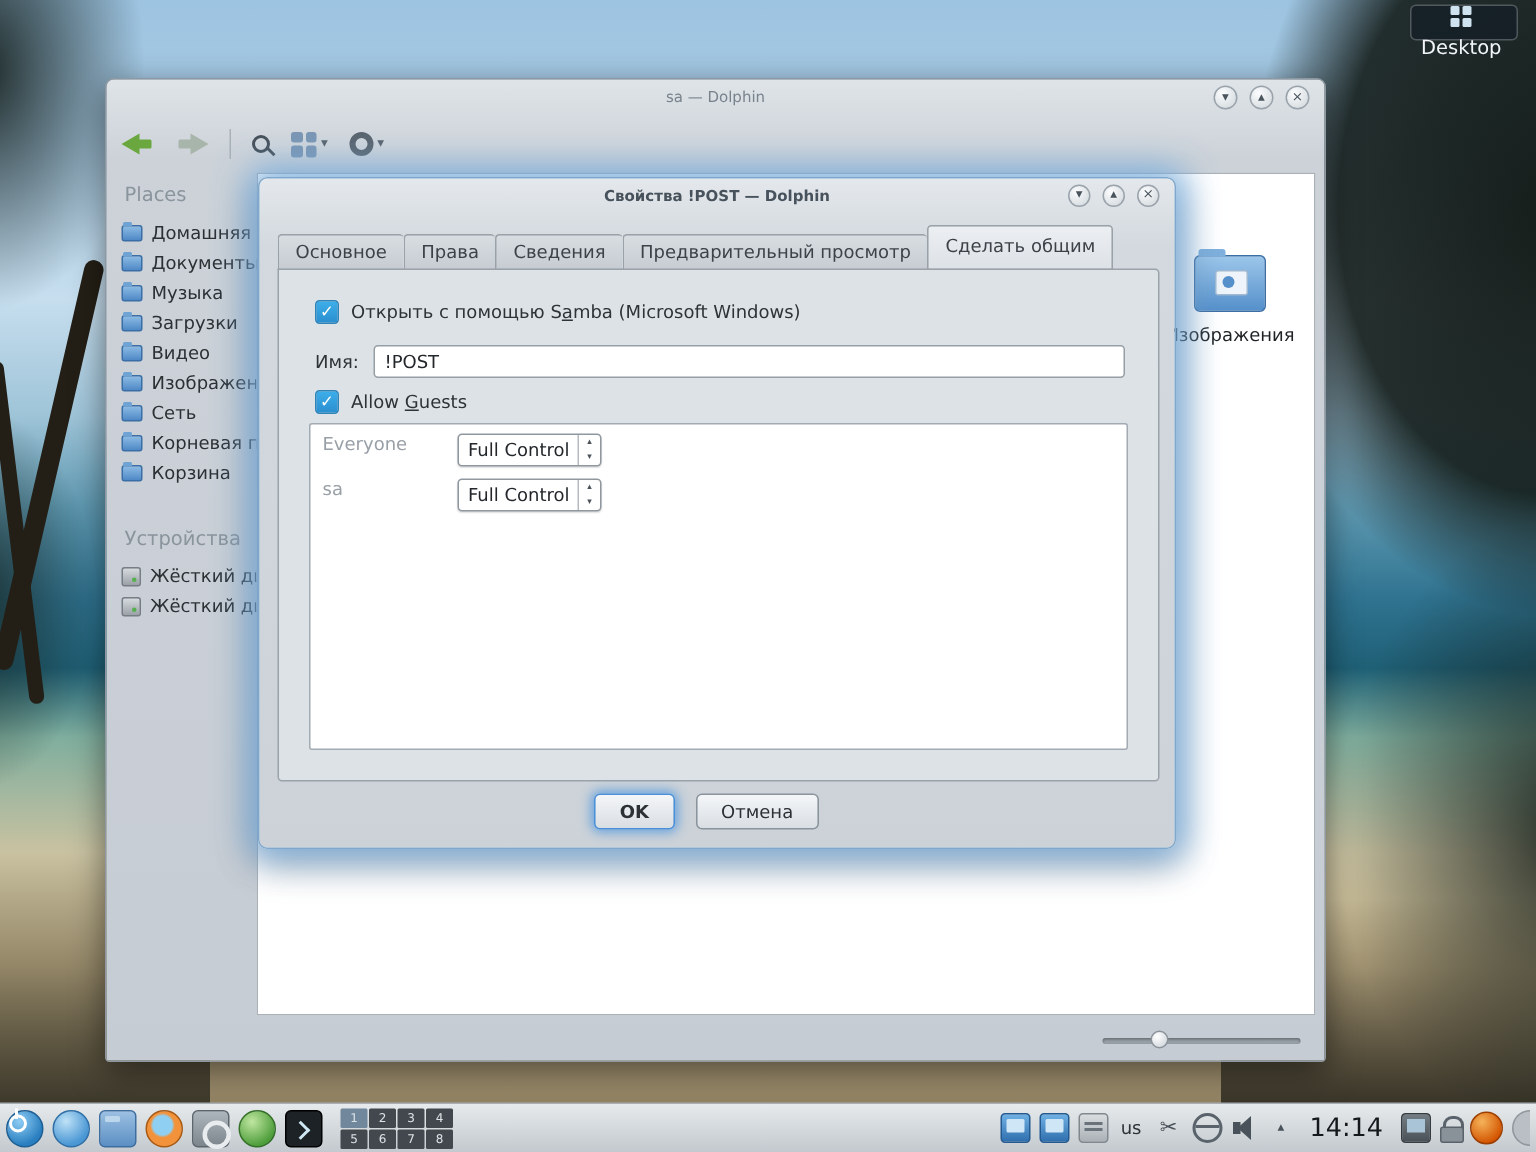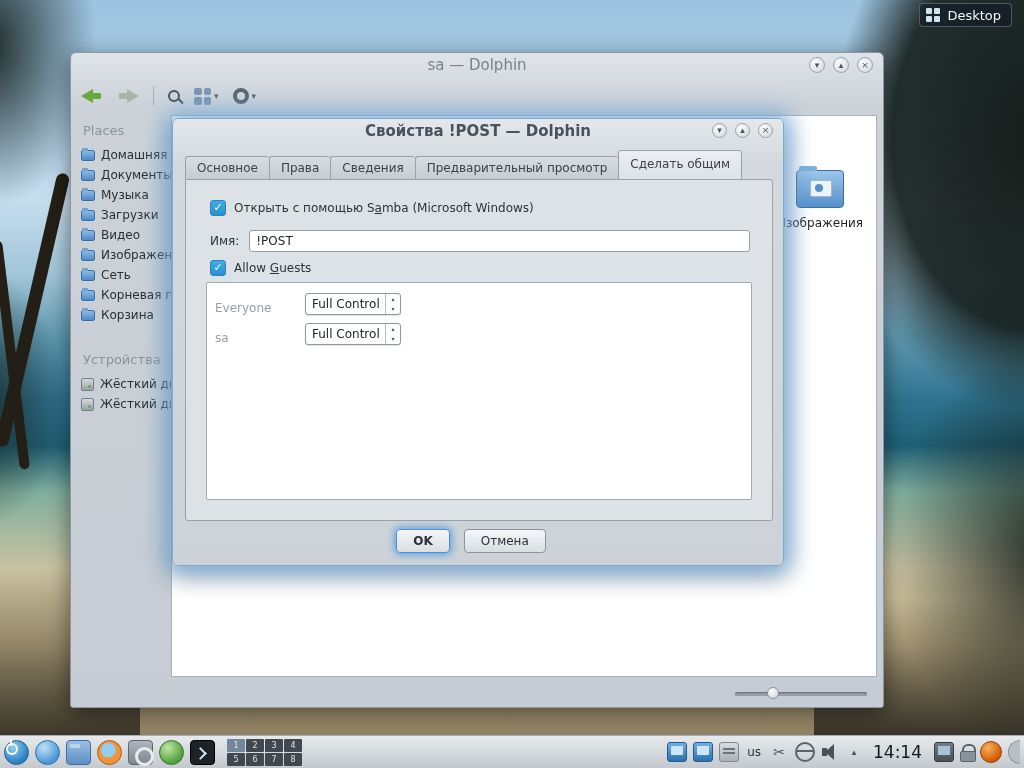--- a/index.html
+++ b/index.html
@@ -21,32 +21,32 @@
     background:
       radial-gradient(ellipse 110% 30% at -8% 6%, rgba(18,28,24,0.92) 0%, transparent 70%),
       radial-gradient(ellipse 90% 26% at -12% 52%, rgba(22,32,27,0.8) 0%, transparent 64%),
       linear-gradient(to top, rgba(28,28,20,0.85), transparent 26%); }
   .trunk { position:absolute; background:#241f16; border-radius:8px; }
   .trunk.t1 { left:26px; top:170px; width:13px; height:280px; transform:rotate(13deg); }
   .trunk.t2 { left:6px; top:240px; width:10px; height:230px; transform:rotate(-7deg); }
 
   
   .toolbox { position:absolute; top:3px; right:12px; height:24px; display:flex; align-items:center; gap:7px;
-    background:rgba(18,28,38,0.62); border:1px solid rgba(255,255,255,0.25); border-radius:4px; padding:0 10px 0 6px; z-index:5; }
+    background:rgba(18,28,38,0.62); border:1px solid rgba(255,255,255,0.25); border-radius:4px; padding:0 10px 0 6px; z-index:5;flex-direction:column; }
   .toolbox .tgrid { display:grid; grid-template-columns:6px 6px; grid-template-rows:6px 6px; gap:2px; }
   .toolbox .tgrid i { background:#cfe2ef; border-radius:1px; }
   .toolbox span.lbl { color:#f2f6f9; font-size:13px; }
 
   
   .win { position:absolute; left:70px; top:52px; width:814px; height:656px; z-index:10;
     background:linear-gradient(180deg,#dfe4e8 0%, #ccd2d8 8%, #c6ccd3 100%);
     border:1px solid #8f98a0; border-radius:6px 6px 3px 3px;
     box-shadow:0 6px 22px rgba(0,0,0,0.5); }
   .titlebar { position:absolute; left:0; top:0; right:0; height:24px; text-align:center; }
-  .titlebar .title { line-height:24px; font-size:15px; color:#79838d; }
+  .titlebar .title { line-height:24px; font-size:10px; color:#79838d; }
   .winbtns { position:absolute; right:10px; top:4px; display:flex; gap:8px; }
   .wbtn { width:16px; height:16px; border-radius:50%; background:radial-gradient(circle at 35% 30%, #fbfcfd, #cfd6db);
     border:1px solid #9aa3ab; color:#4a545c; font-size:9px; line-height:14px; text-align:center; cursor:default; }
 
   .toolbar { position:absolute; left:10px; top:26px; height:34px; right:10px; display:flex; align-items:center; gap:14px; }
   .arrow { position:relative; width:22px; height:16px; }
   .arrow::before { content:""; position:absolute; top:1px; border-top:7px solid transparent; border-bottom:7px solid transparent; }
   .arrow::after { content:""; position:absolute; top:5px; width:9px; height:6px; border-radius:1px; }
   .arrow.back::before { left:0; border-right:12px solid #6aa83f; }
   .arrow.back::after { left:11px; background:#6aa83f; }
@@ -100,21 +100,21 @@
   .cbrow { position:absolute; display:flex; align-items:center; gap:8px; font-size:12px; color:#2e3338; }
   .cbrow.r1 { left:24px; top:20px; }
   .cbrow.r2 { left:24px; top:80px; }
   .cbox { width:16px; height:16px; border-radius:3px; border:1px solid #2d84b8;
     background:linear-gradient(var(--checkbox-blue,#3daee9), #2b8fd0); color:#ffffff; font-size:11px; font-weight:bold; line-height:14px; text-align:center; }
   .accel { text-decoration:underline; }
   .namerow { position:absolute; left:24px; top:50px; right:22px; display:flex; align-items:center; gap:10px; font-size:12px; color:#2e3338; }
   .namerow input { flex:1; height:22px; border:1px solid #969ea6; border-radius:3px; background:#ffffff; font-family:"DejaVu Sans",sans-serif; font-size:12px; color:#23272b; padding:0 6px; }
 
   .aclbox { position:absolute; left:20px; top:102px; width:546px; height:218px; background:#ffffff; border:1px solid #a2aab2; border-radius:2px; }
-  .aclrow { position:absolute; left:0; right:0; height:26px; display:flex; align-items:flex-end; }
+  .aclrow { position:absolute; left:0; right:0; height:26px; display:flex; align-items:flex-start; }
   .aclrow.a1 { top:6px; } .aclrow.a2 { top:36px; }
   .who { width:98px; padding-left:8px; font-size:12px; color:#989fa6; }
   .combo { width:96px; height:22px; background:#ffffff; border:1px solid #8f979f; border-radius:3px; position:relative; font-size:12px; color:#23272b; line-height:20px; padding-left:6px; box-shadow:0 1px 1px rgba(0,0,0,0.12); }
   .spin { position:absolute; right:0; top:0; width:15px; height:100%; border-left:1px solid #b6bcc2; display:flex; flex-direction:column; }
   .spin span { flex:1; font-size:6px; line-height:9px; text-align:center; color:#4a525a; }
 
   .dlgbtns { position:absolute; left:0; right:14px; top:410px; display:flex; justify-content:center; gap:14px; }
   .btn { height:24px; padding:0 16px; font-family:"DejaVu Sans",sans-serif; font-size:12px; color:#2c3136;
     background:linear-gradient(#f4f6f8,#d9dee3); border:1px solid #8a949c; border-radius:4px; }
   .btn.default { border-color:var(--selection,#4a90d9); box-shadow:0 0 7px 2px rgba(86,154,222,0.85); font-weight:bold; }

